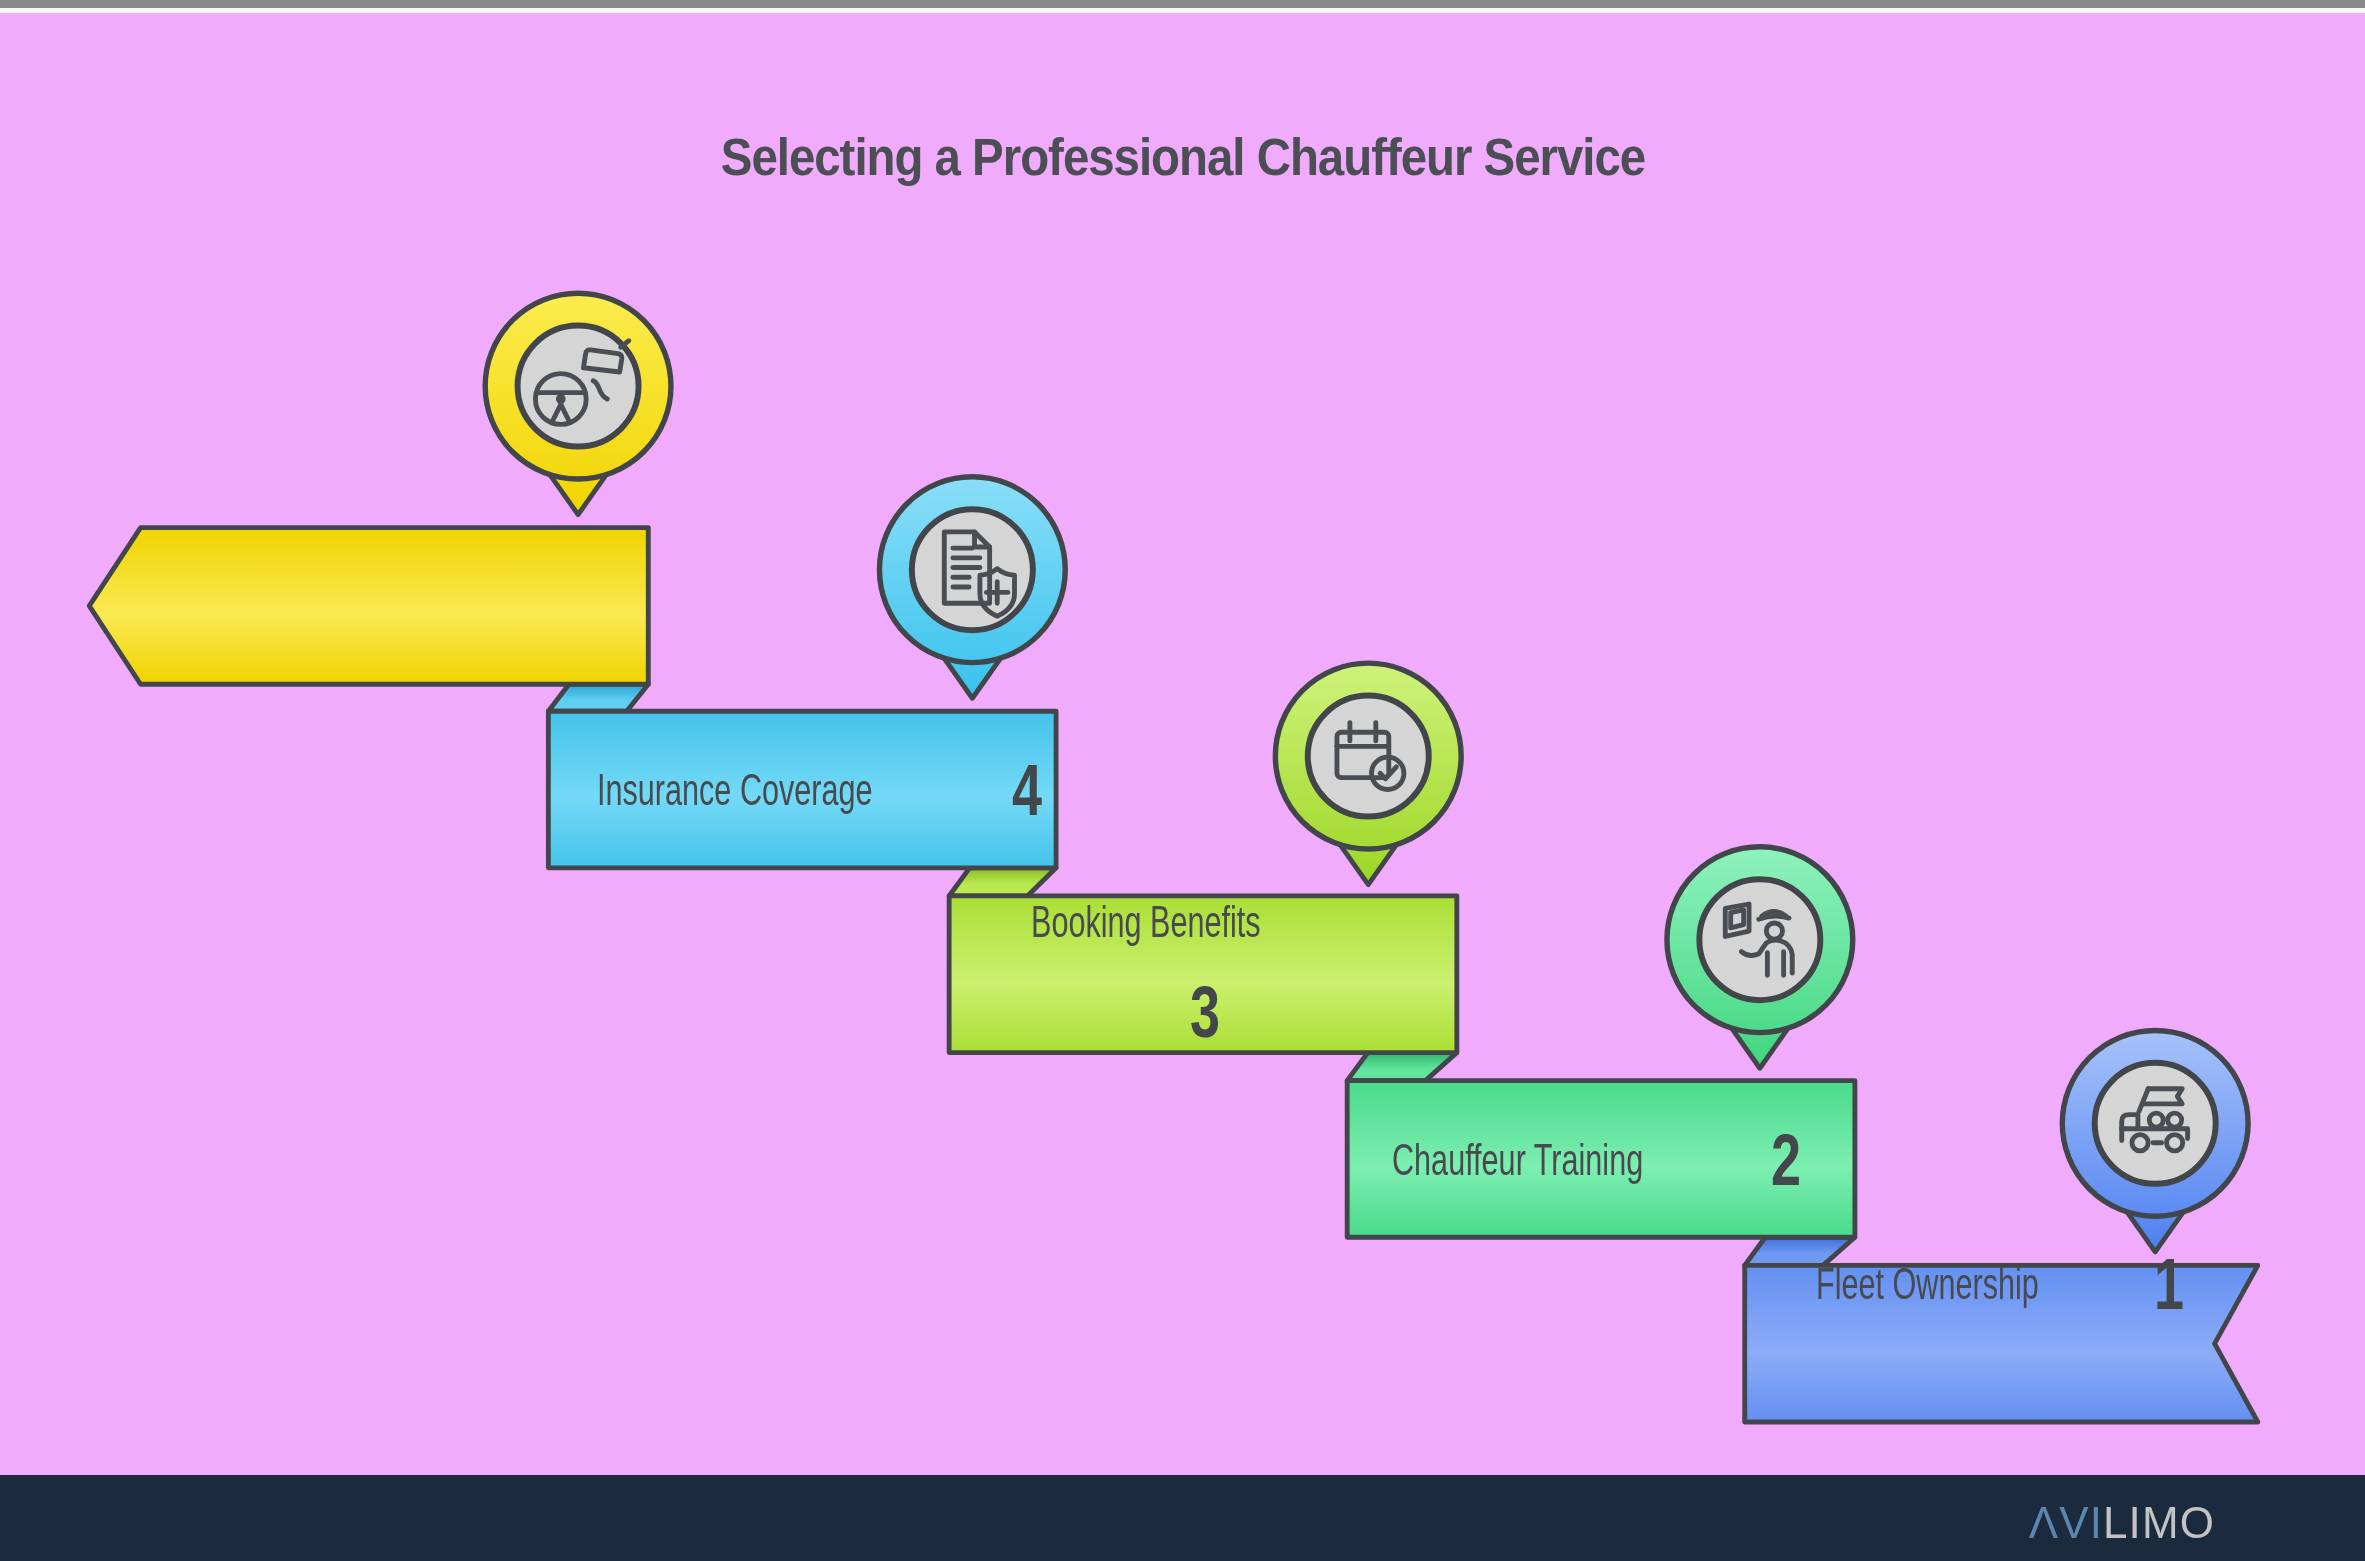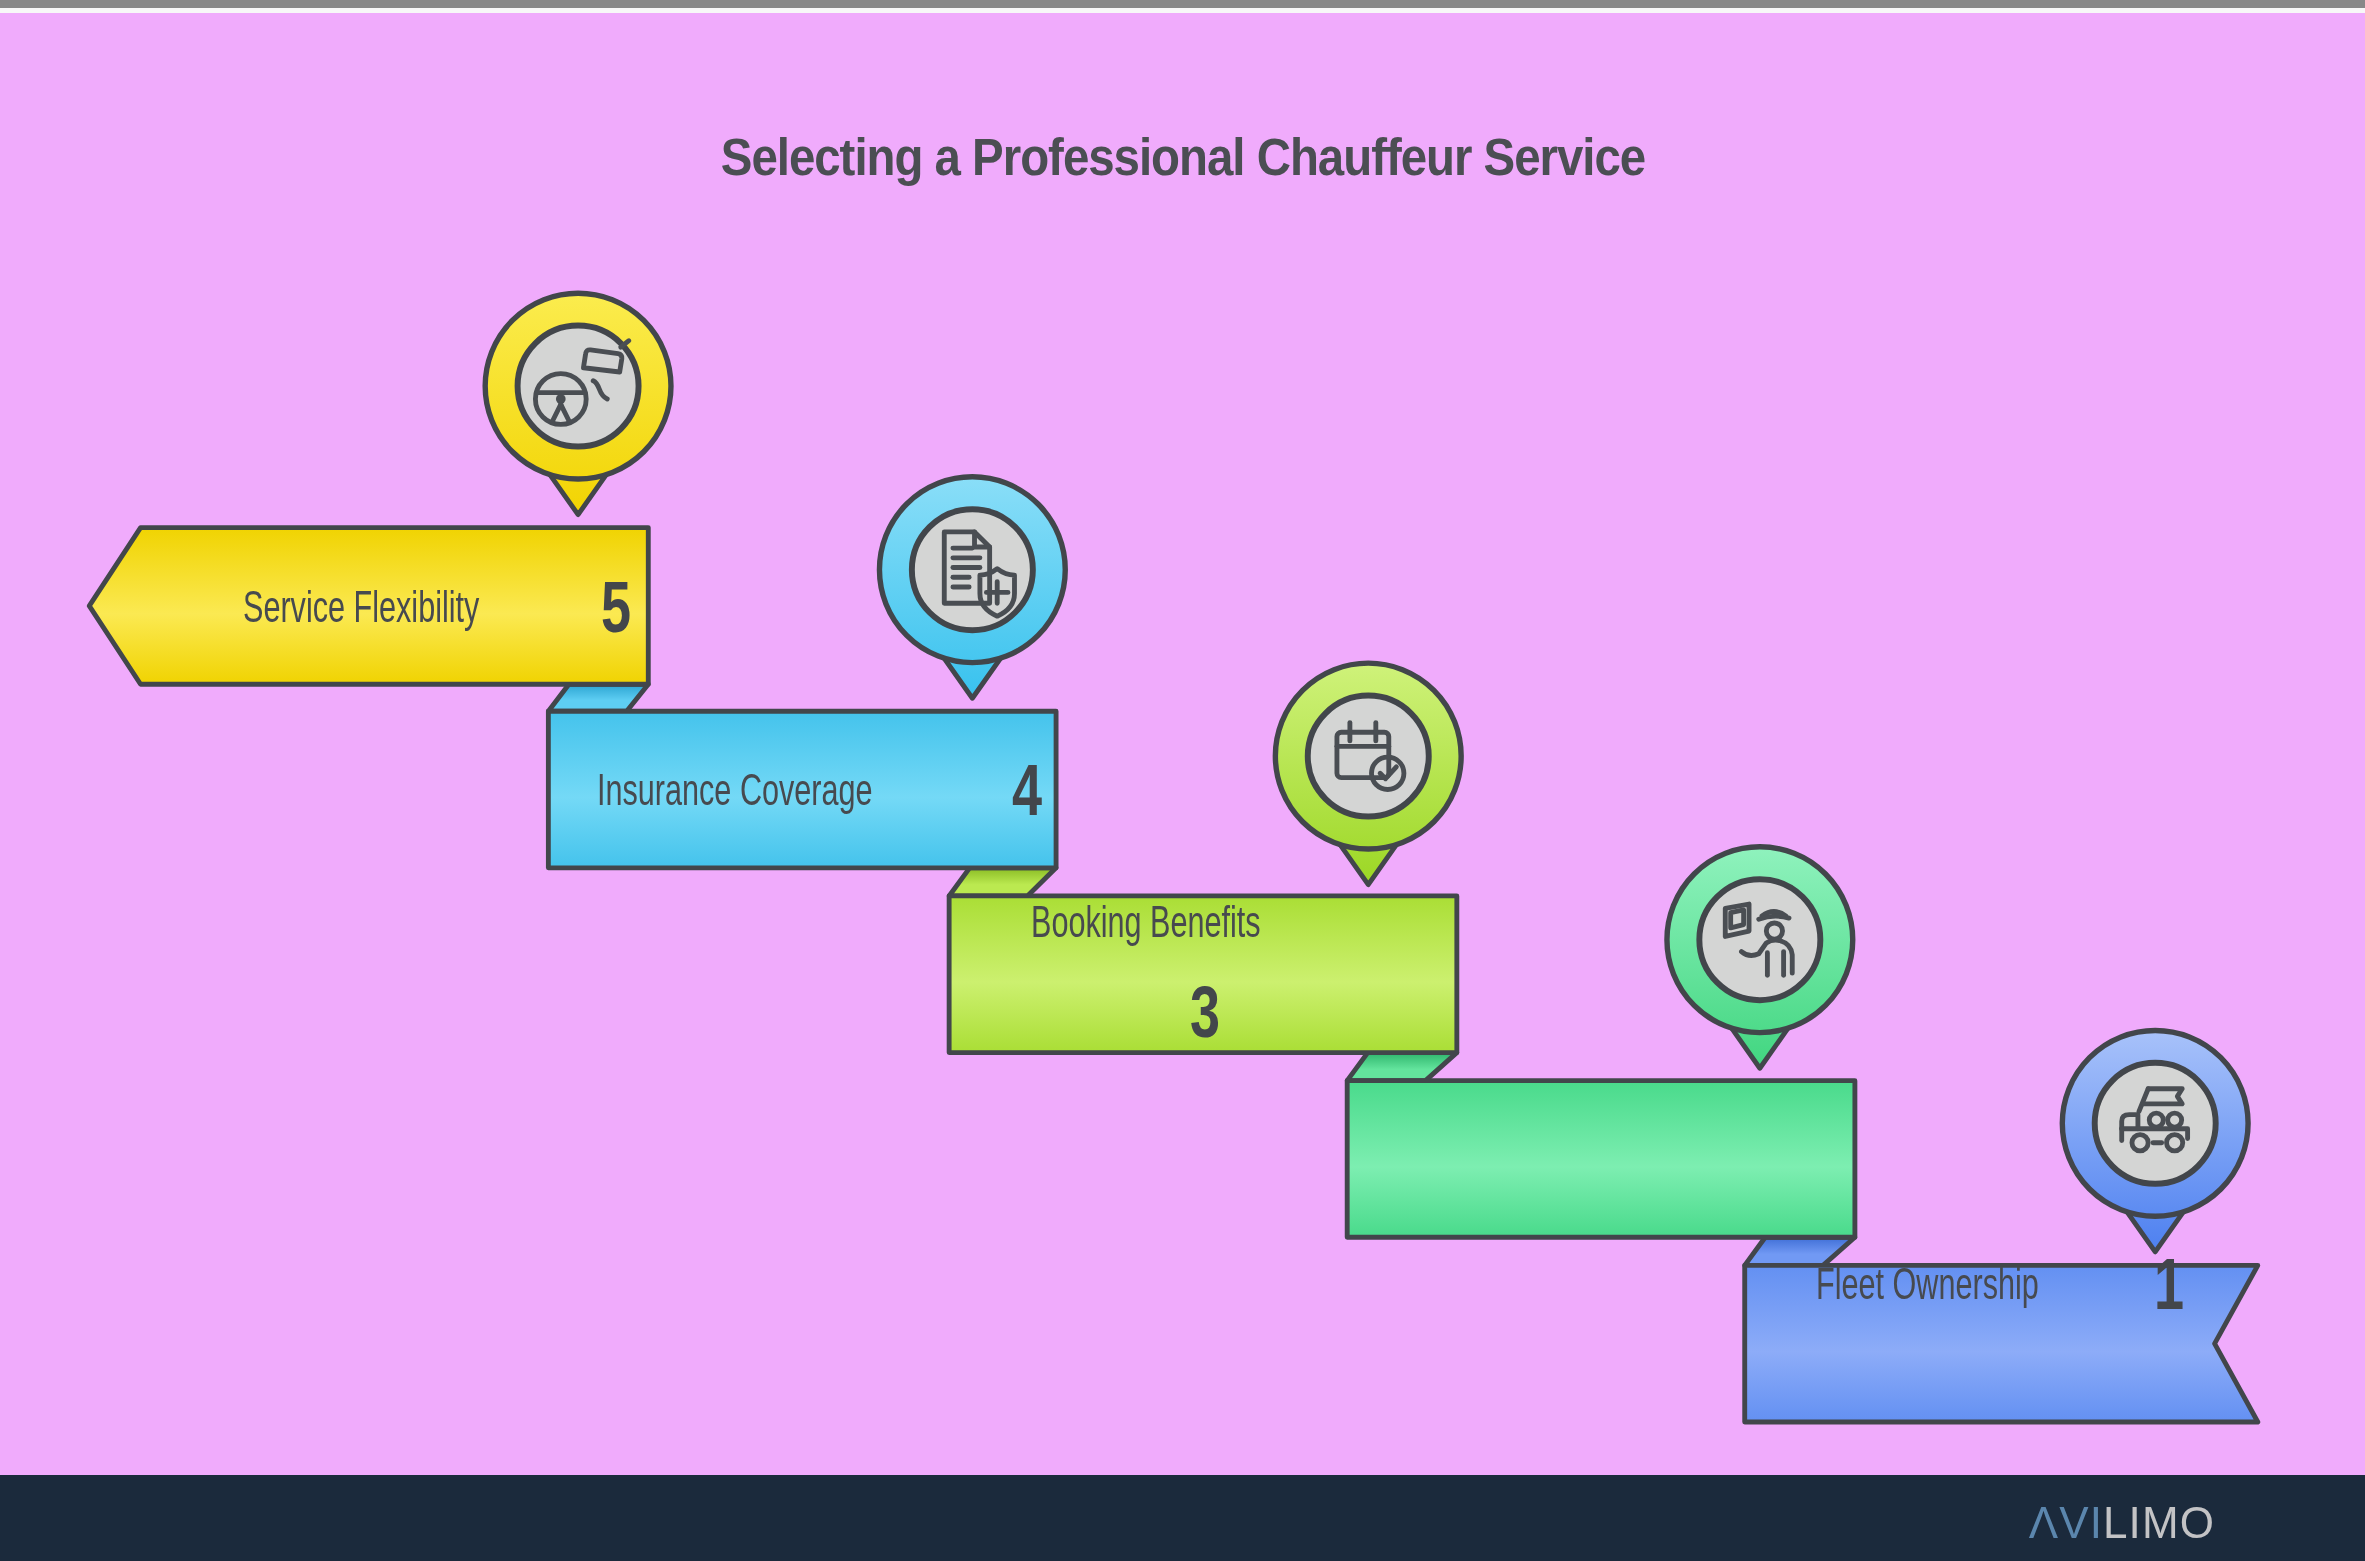--- a/index.html
+++ b/index.html
@@ -192,31 +192,31 @@
         <path class="ic" d="M-62,10 V32" stroke="#4a4e53"></path>
         <circle class="ic" cx="2" cy="-6" r="13" stroke="#4a4e53"></circle>
         <circle class="ic" cx="36" cy="-6" r="13" stroke="#4a4e53"></circle>
         <circle class="ic ibg" cx="-28" cy="36" r="15" stroke="#4a4e53" fill="#d4d5d4"></circle>
         <circle class="ic ibg" cx="36" cy="36" r="15" stroke="#4a4e53" fill="#d4d5d4"></circle>
         <path class="ic" d="M-4,36 H12" stroke="#4a4e53"></path>
       </g>
     </g>
   </svg>
 
-  <div class="step-text s5">
-    <span class="step-label" style="color: rgb(71, 74, 79);">Service Flexibility</span>
-    <span class="step-number" style="color: rgb(67, 70, 75);">5</span>
-  </div>
   <div class="step-text s4">
     <span class="step-label" style="color: rgb(71, 74, 79);">Insurance Coverage</span>
     <span class="step-number" style="color: rgb(67, 70, 75);">4</span>
   </div>
   <div class="step-text s3">
     <span class="step-label" style="color: rgb(71, 74, 79);">Booking Benefits</span>
     <span class="step-number" style="color: rgb(67, 70, 75);">3</span>
+  </div>
+  <div class="step-text s2">
+    <span class="step-label" style="color: rgb(71, 74, 79);">Chauffeur Training</span>
+    <span class="step-number" style="color: rgb(67, 70, 75);">2</span>
   </div>
   <div class="step-text s1">
     <span class="step-label" style="color: rgb(71, 74, 79);">Fleet Ownership</span>
     <span class="step-number" style="color: rgb(67, 70, 75);">1</span>
   </div>
 
   <div class="footer-bar" style="background: rgb(27, 42, 60);">
     <div class="brand-logo">
       <span style="color: rgb(91, 134, 173);">ΛVI</span><span style="color: rgb(195, 195, 197);">LIMO</span>
     </div>

